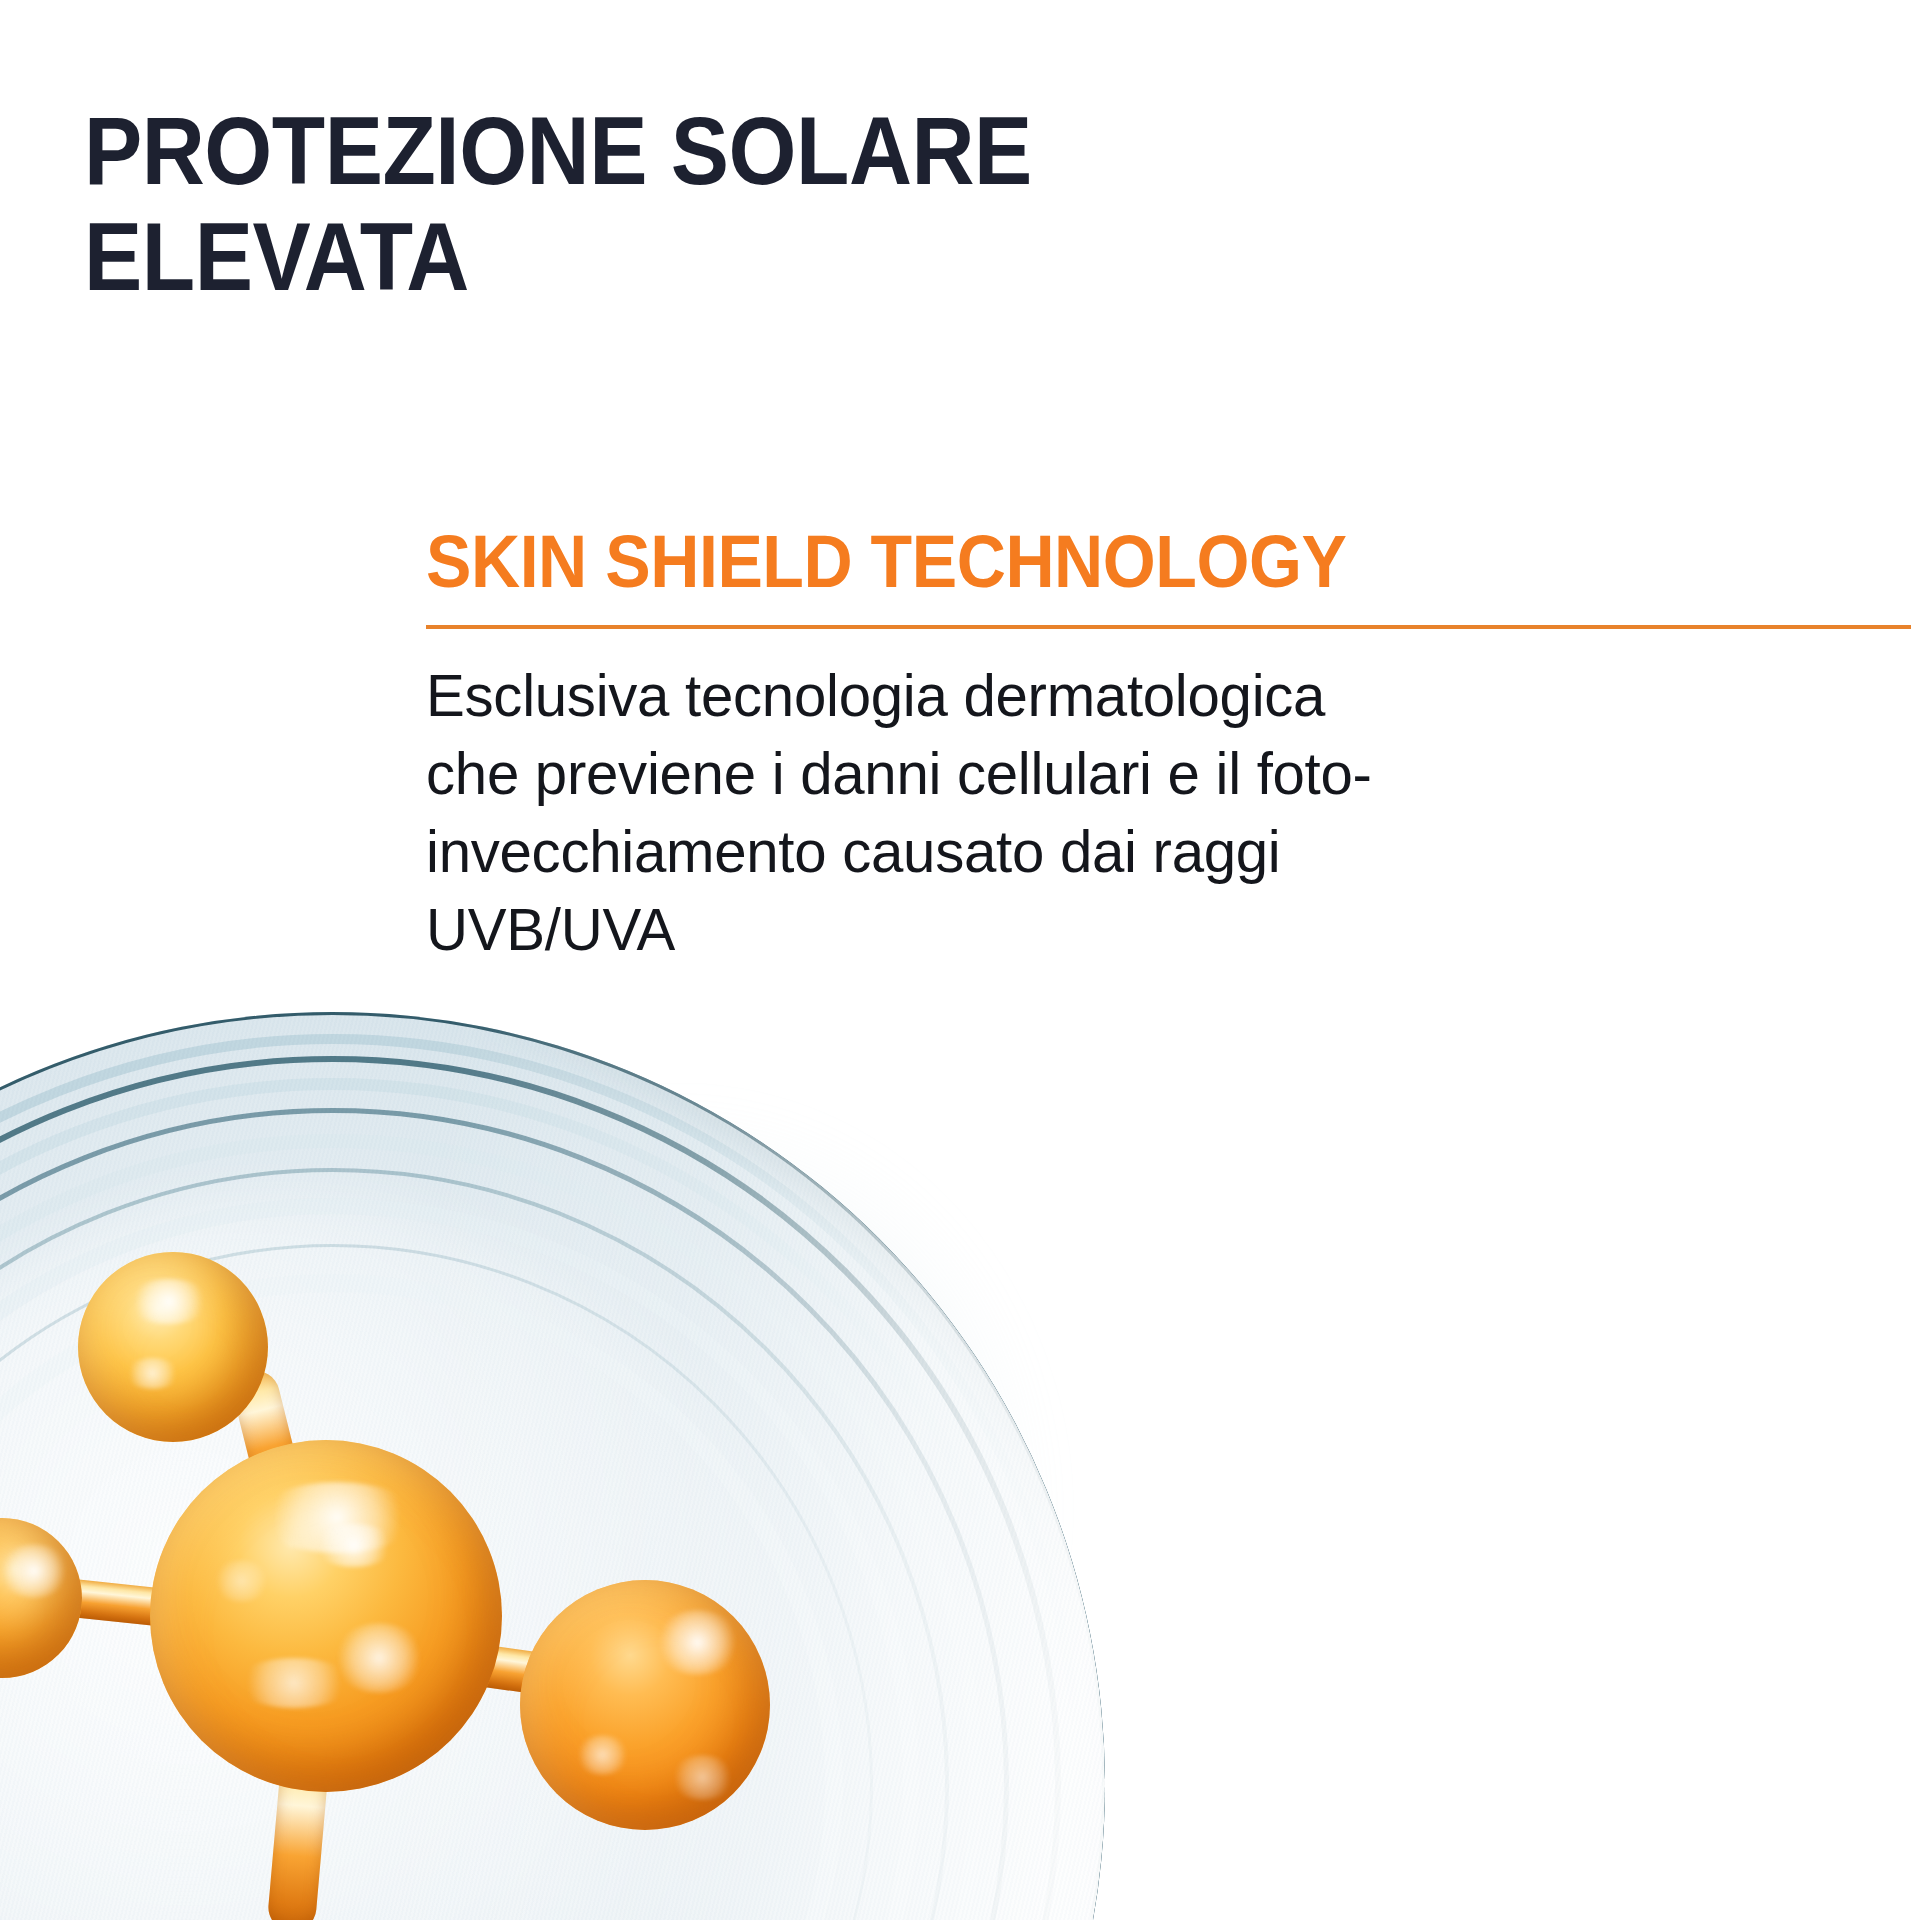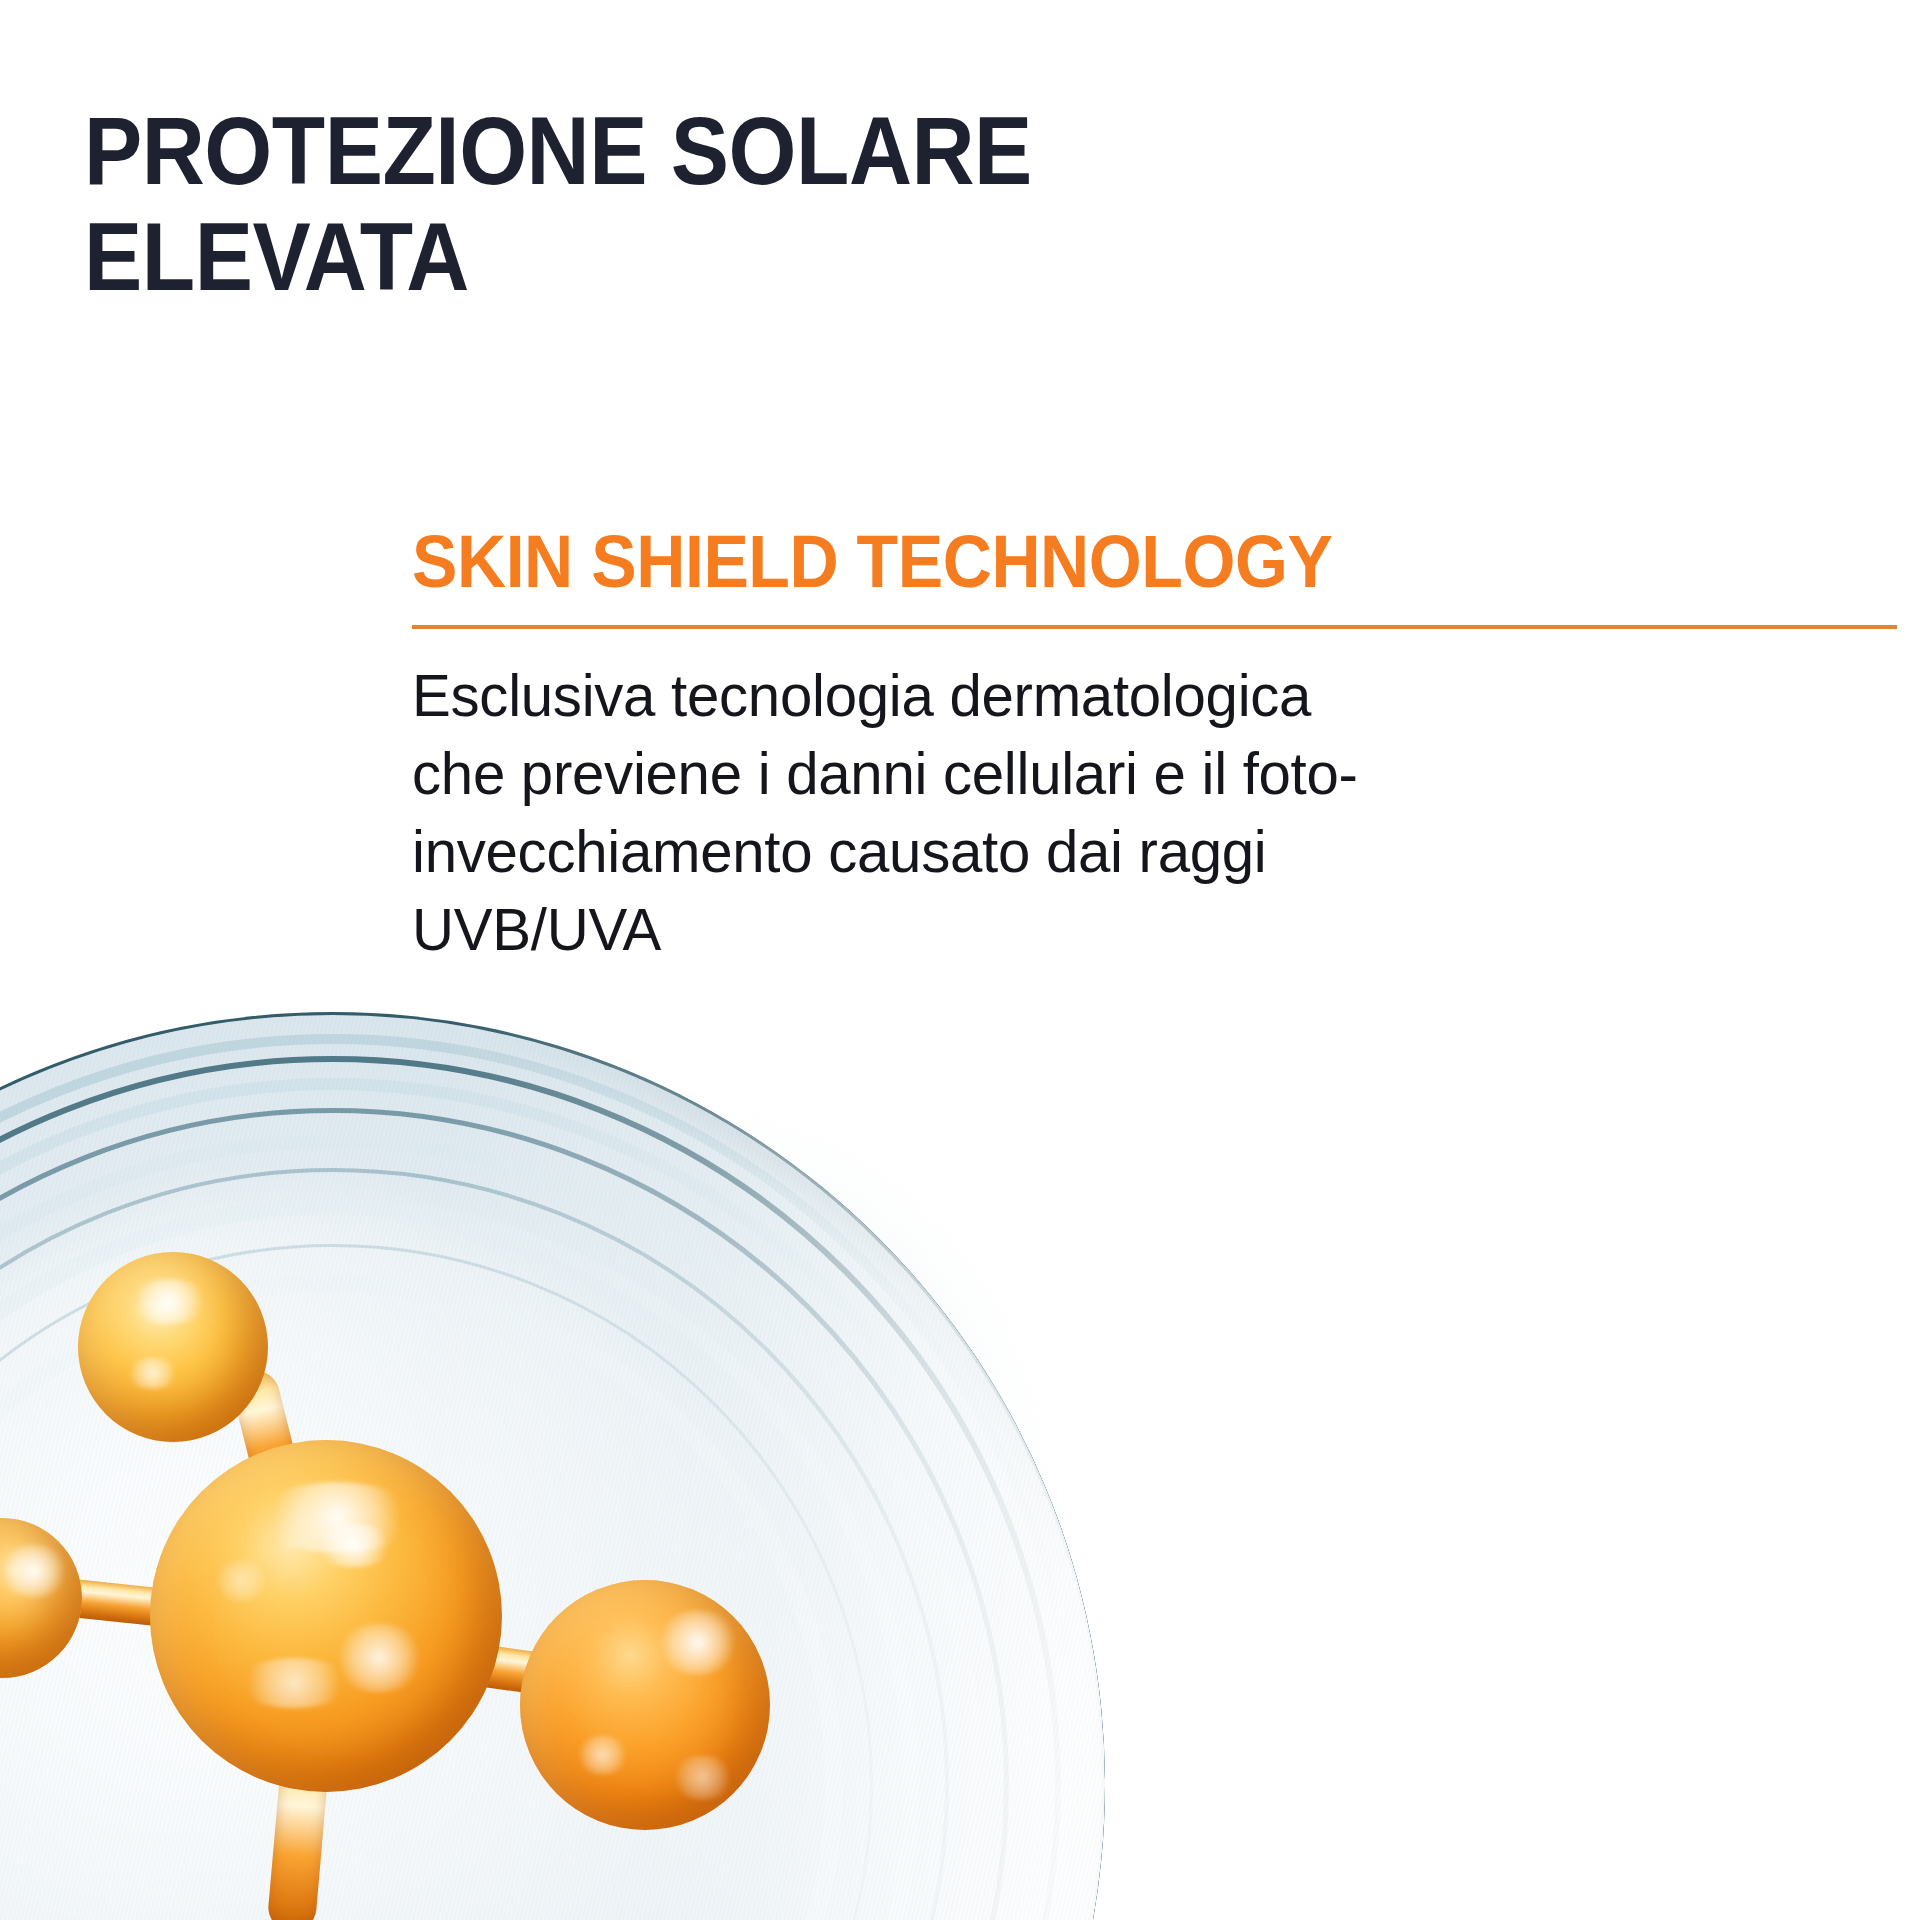--- a/index.html
+++ b/index.html
@@ -31,21 +31,21 @@
     color:#1d2130;
     text-transform:uppercase;
     transform:scaleX(0.90);
     transform-origin:left top;
     white-space:pre-line;
   }
 
   
   #textblock {
     position:absolute;
-    left:412px; top:525px;
+    left:426px; top:525px;
     width:1485px;
   }
 
   #subheading {
     font-size:74px;
     line-height:1.0;
     font-weight:700;
     letter-spacing:-0.5px;
     color:#F57C1F;
     text-transform:uppercase;

